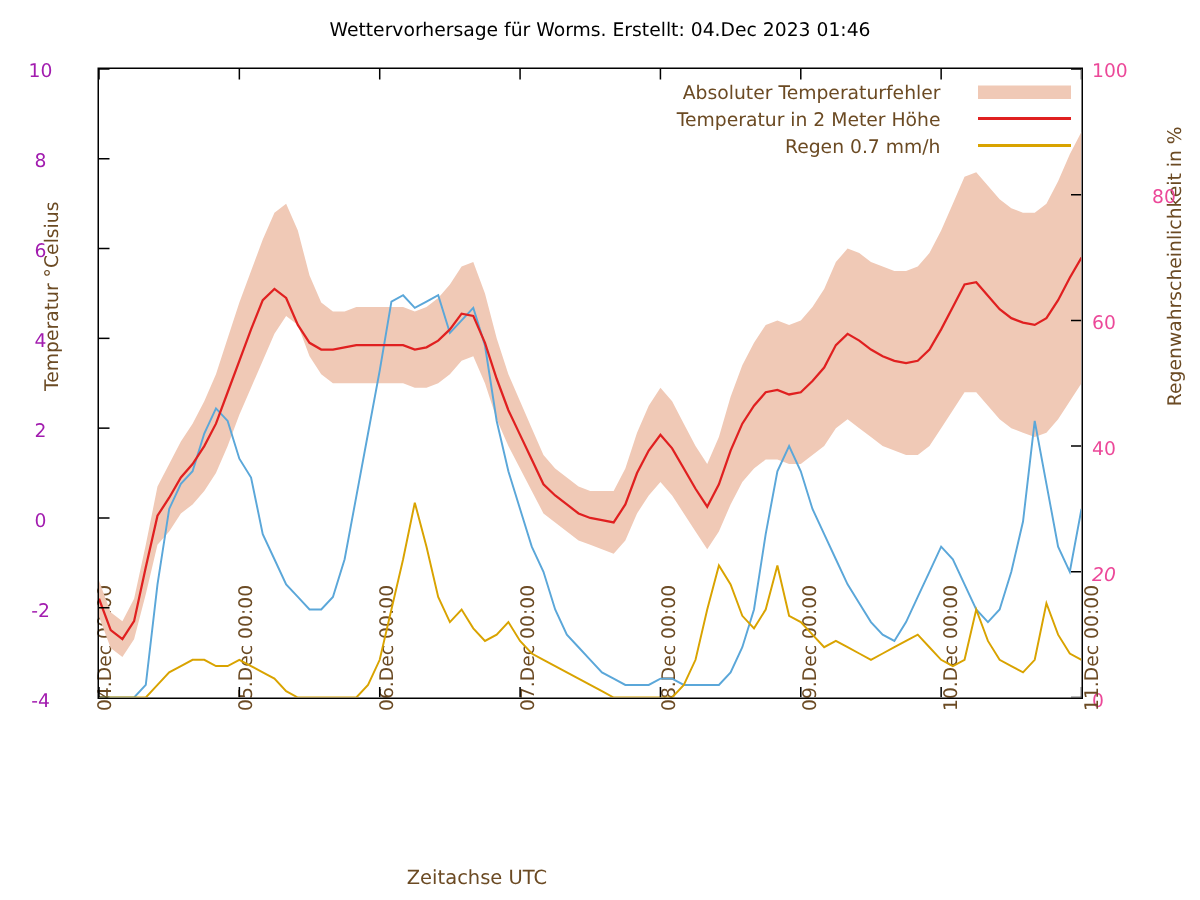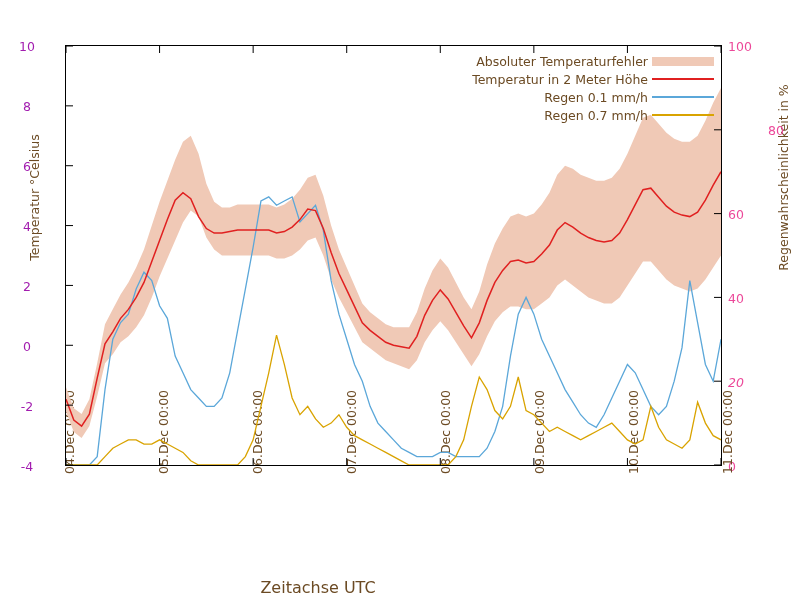--- a/index.html
+++ b/index.html
@@ -62,21 +62,21 @@
     font-size: 12.5px;
     color: #6b4a23;
     transform: rotate(-90deg);
   }
   .xlabel {
     position: absolute;
     left: 0;
     top: 578px;
     width: 636px;
     text-align: center;
-    font-size: 16px;
+    font-size: 13px;
     color: #6b4a23;
   }
   .ytick-left {
     position: absolute;
     width: 46px;
     text-align: center;
     font-size: 12.5px;
     color: #a21caf;
   }
   .ytick-right {
@@ -104,21 +104,21 @@
     color: #6b4a23;
   }
   .legend-row {
     display: flex;
     align-items: center;
     justify-content: flex-end;
     height: 18px;
   }
   .legend-text {
     text-align: right;
-    padding-right: 4px;
+    padding-right: 25px;
     white-space: nowrap;
   }
   .legend-key {
     width: 62px;
     height: 14px;
     position: relative;
     flex: 0 0 62px;
   }
   .legend-key .band {
     position: absolute;
@@ -134,20 +134,21 @@
     top: 6px;
     width: 62px;
     height: 1.5px;
   }
 </style>
 </head>
 <body>
 
 <div id="chart-root">
 
+  <div class="title">Wettervorhersage für Worms. Erstellt: 04.Dec 2023 01:46</div>
 
   <div class="ylabel-left">Temperatur °Celsius</div>
   <div class="ylabel-right">Regenwahrscheinlichkeit in %</div>
   <div class="xlabel">Zeitachse UTC</div>
 
   <div class="ytick-left" style="left:4px; top:39px;">10</div>
   <div class="ytick-left" style="left:4px; top:99px;">8</div>
   <div class="ytick-left" style="left:4px; top:159px;">6</div>
   <div class="ytick-left" style="left:4px; top:219px;">4</div>
   <div class="ytick-left" style="left:4px; top:279px;">2</div>
@@ -227,26 +228,20 @@
           <span class="band"></span>
         </span>
     </div>
     <div class="legend-row">
       <span class="legend-text">Temperatur in 2 Meter Höhe</span>
       <span class="legend-key">
           <span class="line" style="background:#e02020"></span>
         </span>
     </div>
     <div class="legend-row">
-      <span class="legend-text">Regen 0.1 mm/h</span>
-      <span class="legend-key">
-          <span class="line" style="background:#5ba7d9"></span>
-        </span>
-    </div>
-    <div class="legend-row">
       <span class="legend-text">Regen 0.7 mm/h</span>
       <span class="legend-key">
           <span class="line" style="background:#d9a300"></span>
         </span>
     </div>
   </div>
 
 </div>
 
 </body></html>

